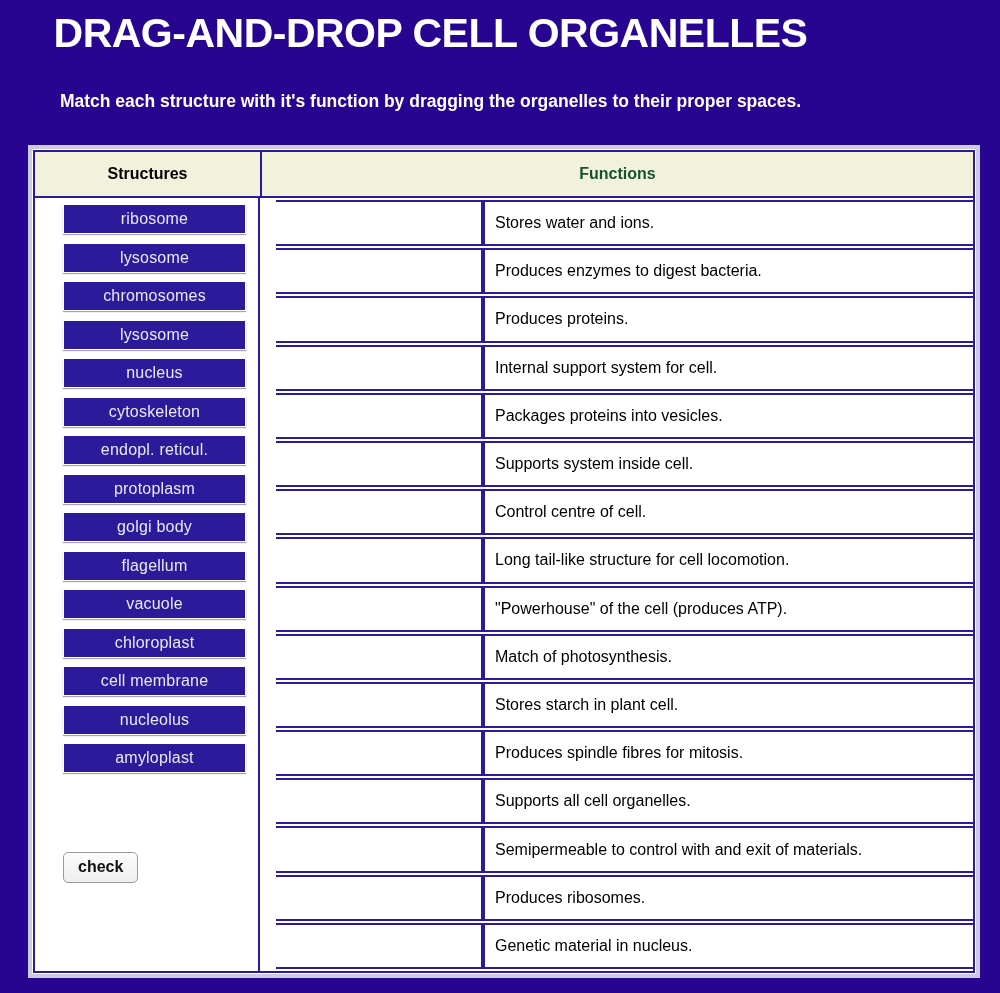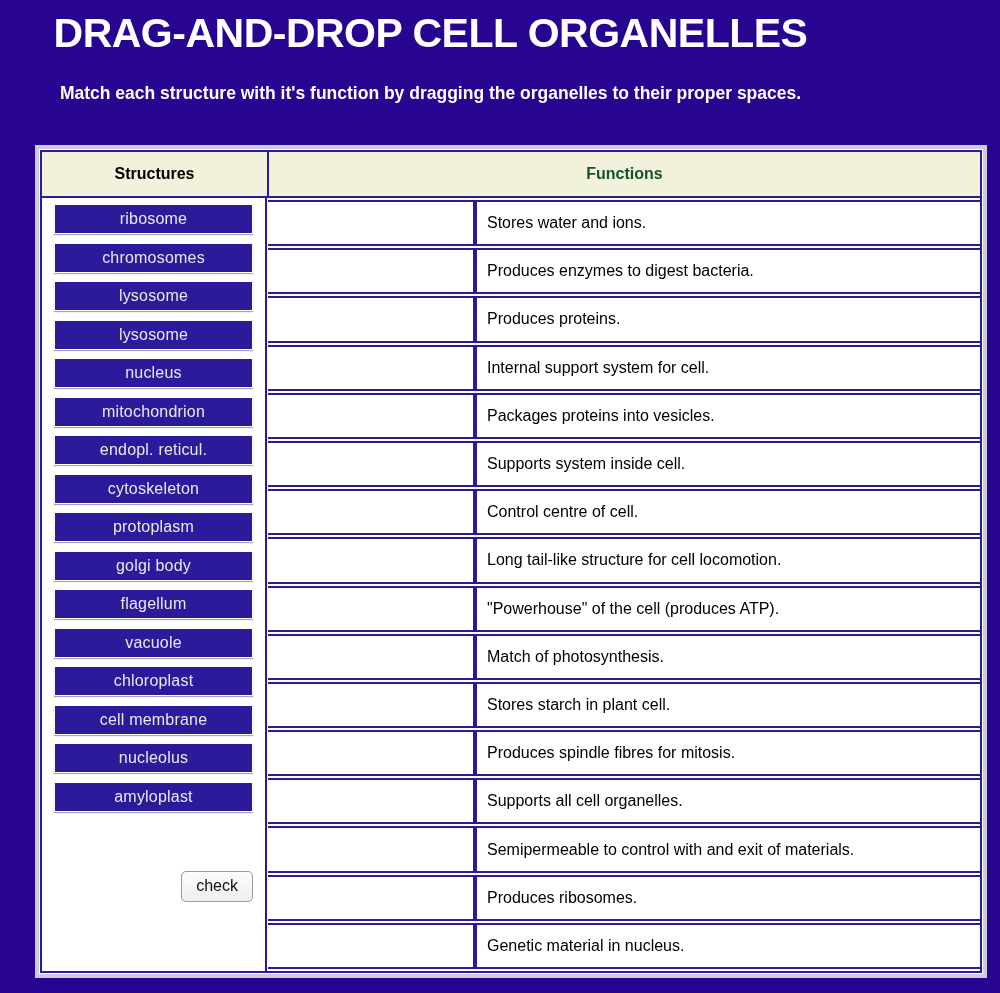--- a/index.html
+++ b/index.html
@@ -32,29 +32,29 @@
     line-height: 1;
     padding-top: 13px;
     margin: 0;
     white-space: nowrap;
   }
   .subtitle {
     text-align: center;
     color: #ffffff;
     font-size: 17.5px;
     font-weight: bold;
-    margin: 4px;
+    margin: 12px;
     padding-top: 25px;
     white-space: nowrap;
   }
 
   
   .table-frame {
     position: absolute;
-    left: 35px;
+    left: 28px;
     top: 145px;
     width: 952px;
     height: 833px;
     box-sizing: border-box;
     background: #ffffff;
     border: 4px solid #ccccdd;
     padding: 1px;
   }
   .table-inner {
     width: 100%;
@@ -103,25 +103,25 @@
     flex: 1 1 auto;
     min-height: 0;
   }
 
   
   .structures-col {
     width: 225px;
     flex: 0 0 225px;
     border-right: 2px solid #2b1a99;
     background: #ffffff;
-    padding: 6px 12px 0 12px;
+    padding: 6px 12px 0 28px;
     box-sizing: border-box;
     display: flex;
     flex-direction: column;
-    align-items: flex-end;
+    align-items: flex-start;
   }
   .chip {
     width: 100%;
     box-sizing: border-box;
     height: 30px;
     margin-bottom: 8.5px;
     background: #2b1a99;
     border: 1px solid #ffffff;
     color: #e9e9f6;
     font-size: 16px;
@@ -142,30 +142,31 @@
   }
   .check-btn {
     font-family: "Liberation Sans", sans-serif;
     font-size: 16px;
     color: #111111;
     background: linear-gradient(#fcfcfc, #eeeeee);
     border: 1px solid #9a9a9a;
     border-radius: 5px;
     padding: 5px 14px 6px 14px;
     cursor: pointer;
+    font-weight: bold;
   }
 
   
   .functions-col {
     flex: 1 1 auto;
     display: flex;
     flex-direction: column;
     background: #ffffff;
     box-sizing: border-box;
-    padding: 1px 0 1px 1px;
+    padding: 1px 0 1px 16px;
     border-radius: 18px;
   }
   .fn-row {
     display: flex;
     flex: 1 1 0;
     min-height: 0;
     align-items: stretch;
   }
   .drop-zone {
     width: 207px;
@@ -207,27 +208,26 @@
       <div class="head-row">
         <div class="head-structures">Structures</div>
         <div class="head-functions">Functions</div>
       </div>
 
       <div class="body-row">
 
         <div class="structures-col" id="structures-col">
 
           <div class="chip" draggable="true">ribosome</div>
+            <div class="chip" draggable="true">lysosome</div>
             <div class="chip" draggable="true">chromosomes</div>
             <div class="chip" draggable="true">lysosome</div>
-            <div class="chip" draggable="true">lysosome</div>
             <div class="chip" draggable="true">nucleus</div>
-            <div class="chip" draggable="true">mitochondrion</div>
+            <div class="chip" draggable="true">cytoskeleton</div>
             <div class="chip" draggable="true">endopl. reticul.</div>
-            <div class="chip" draggable="true">cytoskeleton</div>
             <div class="chip" draggable="true">protoplasm</div>
             <div class="chip" draggable="true">golgi body</div>
             <div class="chip" draggable="true">flagellum</div>
             <div class="chip" draggable="true">vacuole</div>
             <div class="chip" draggable="true">chloroplast</div>
             <div class="chip" draggable="true">cell membrane</div>
             <div class="chip" draggable="true">nucleolus</div>
             <div class="chip" draggable="true">amyloplast</div>
             <div class="check-wrap">
             <button class="check-btn">check</button>

